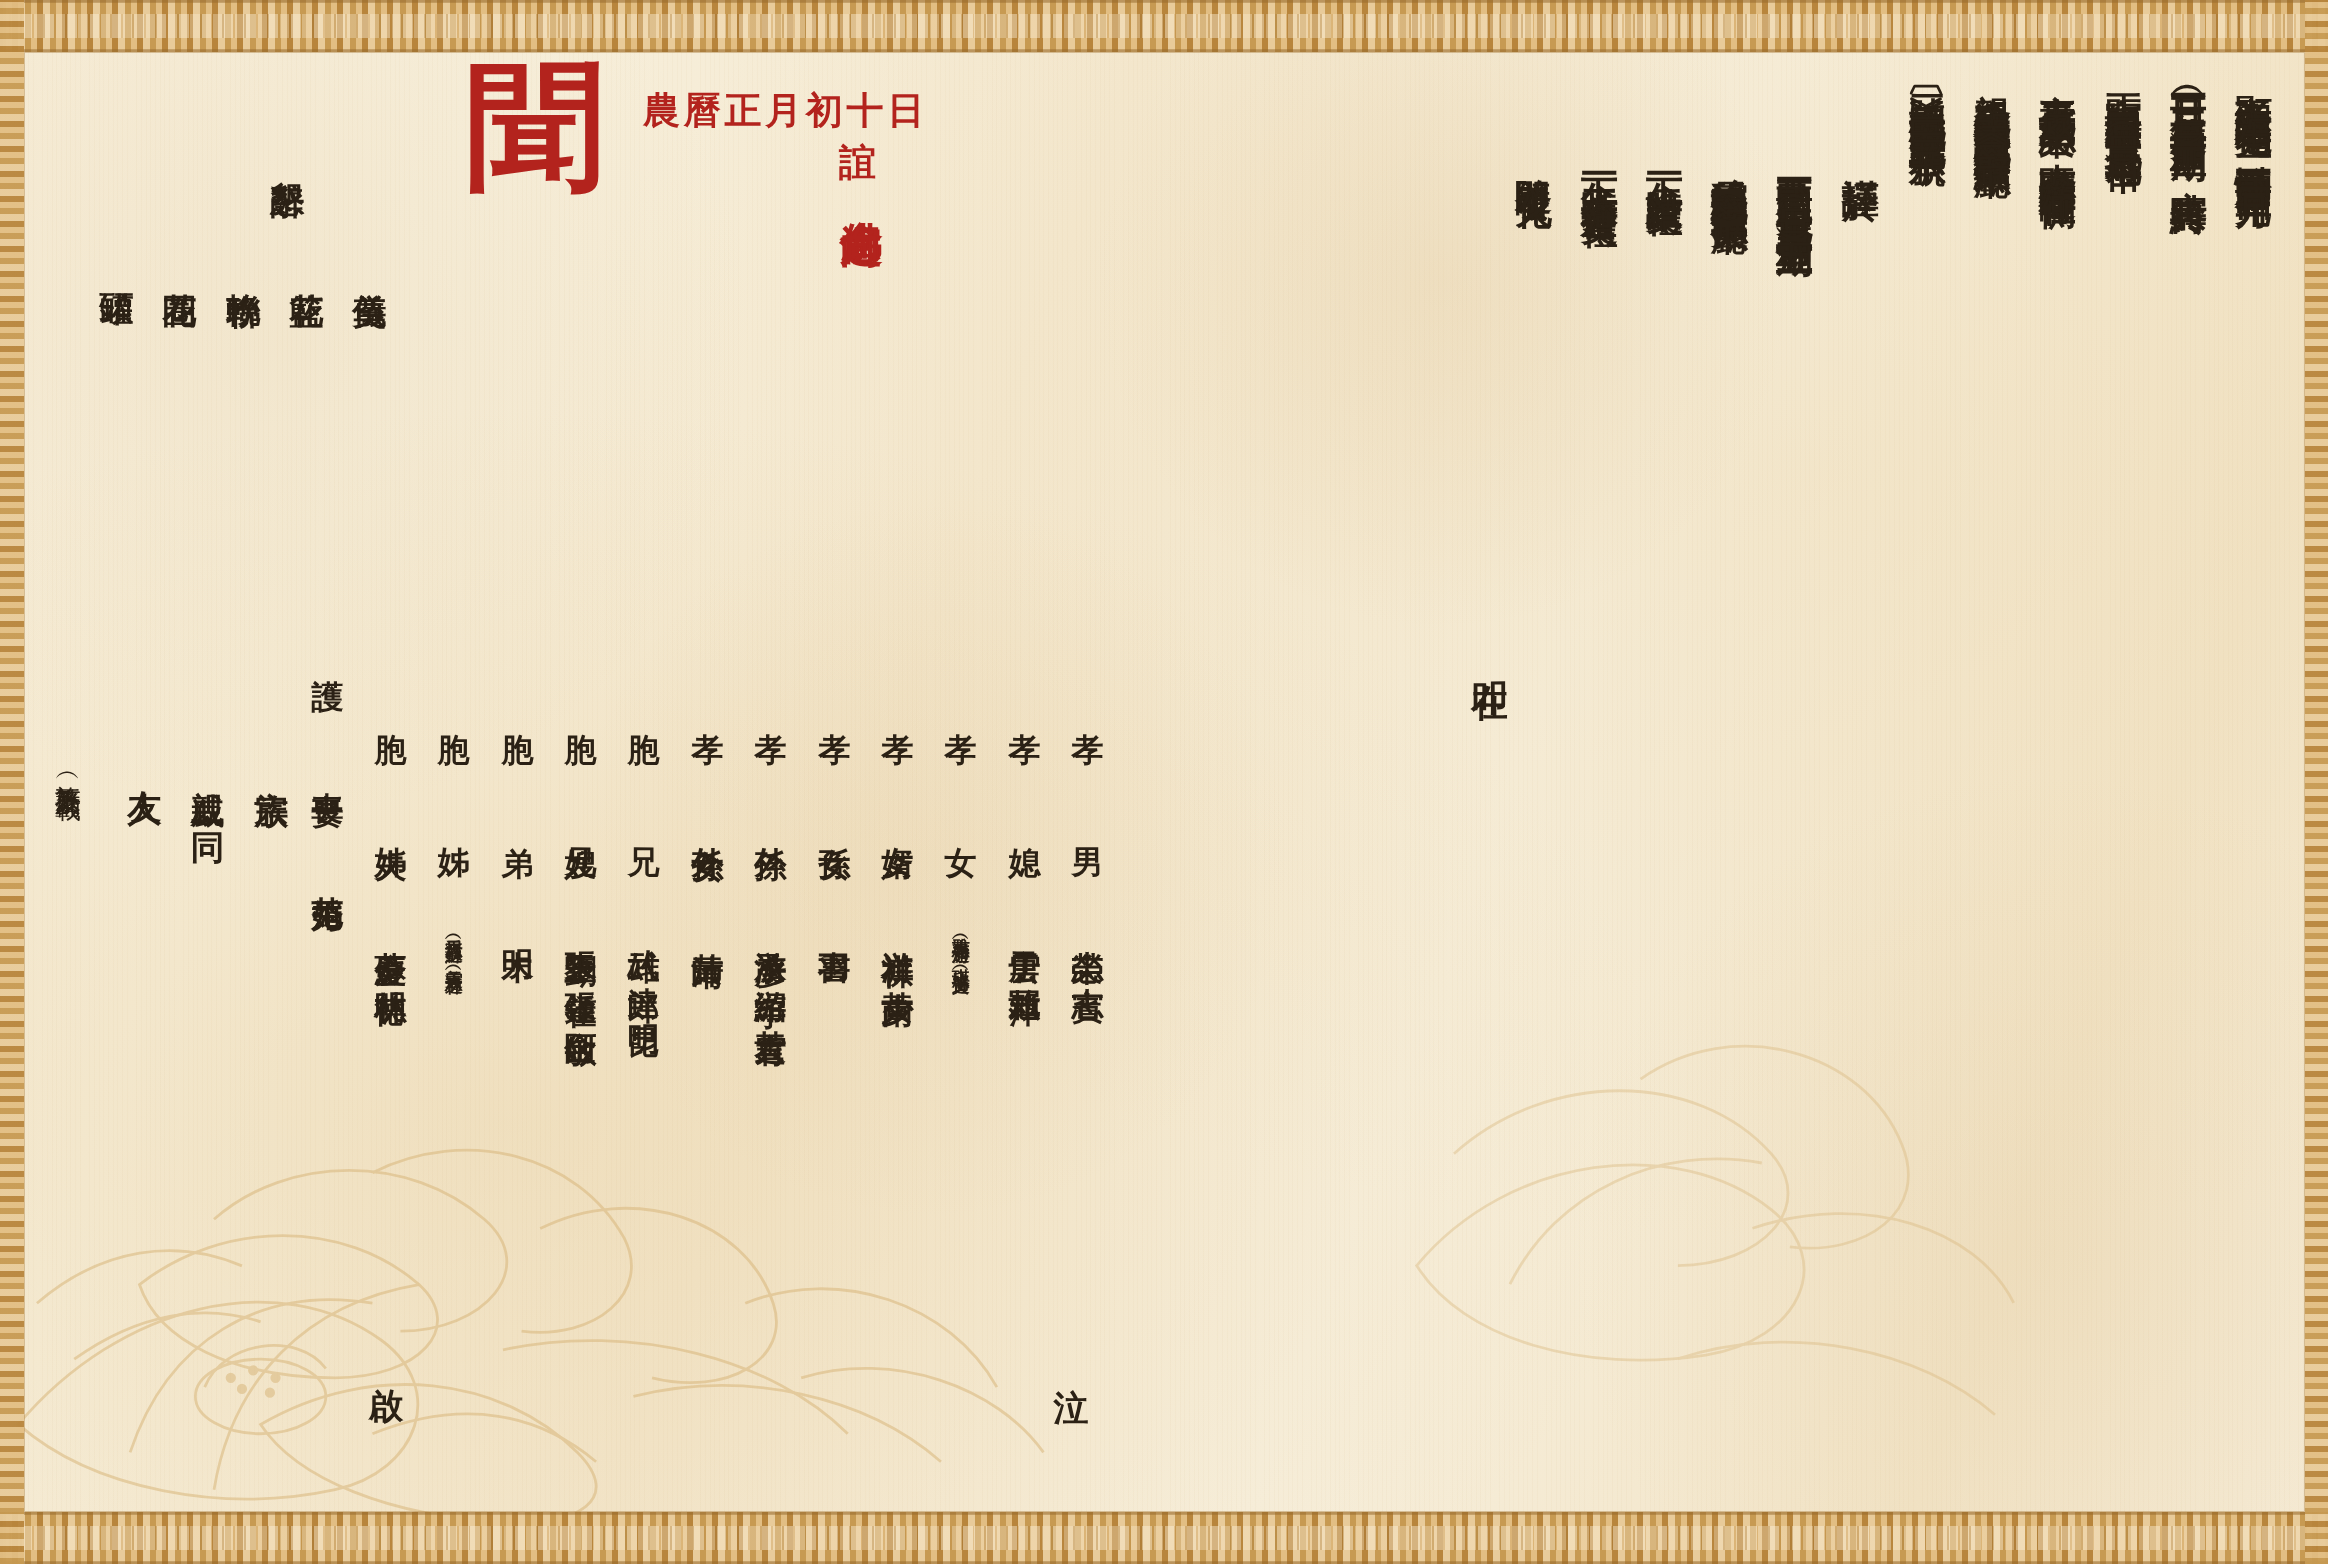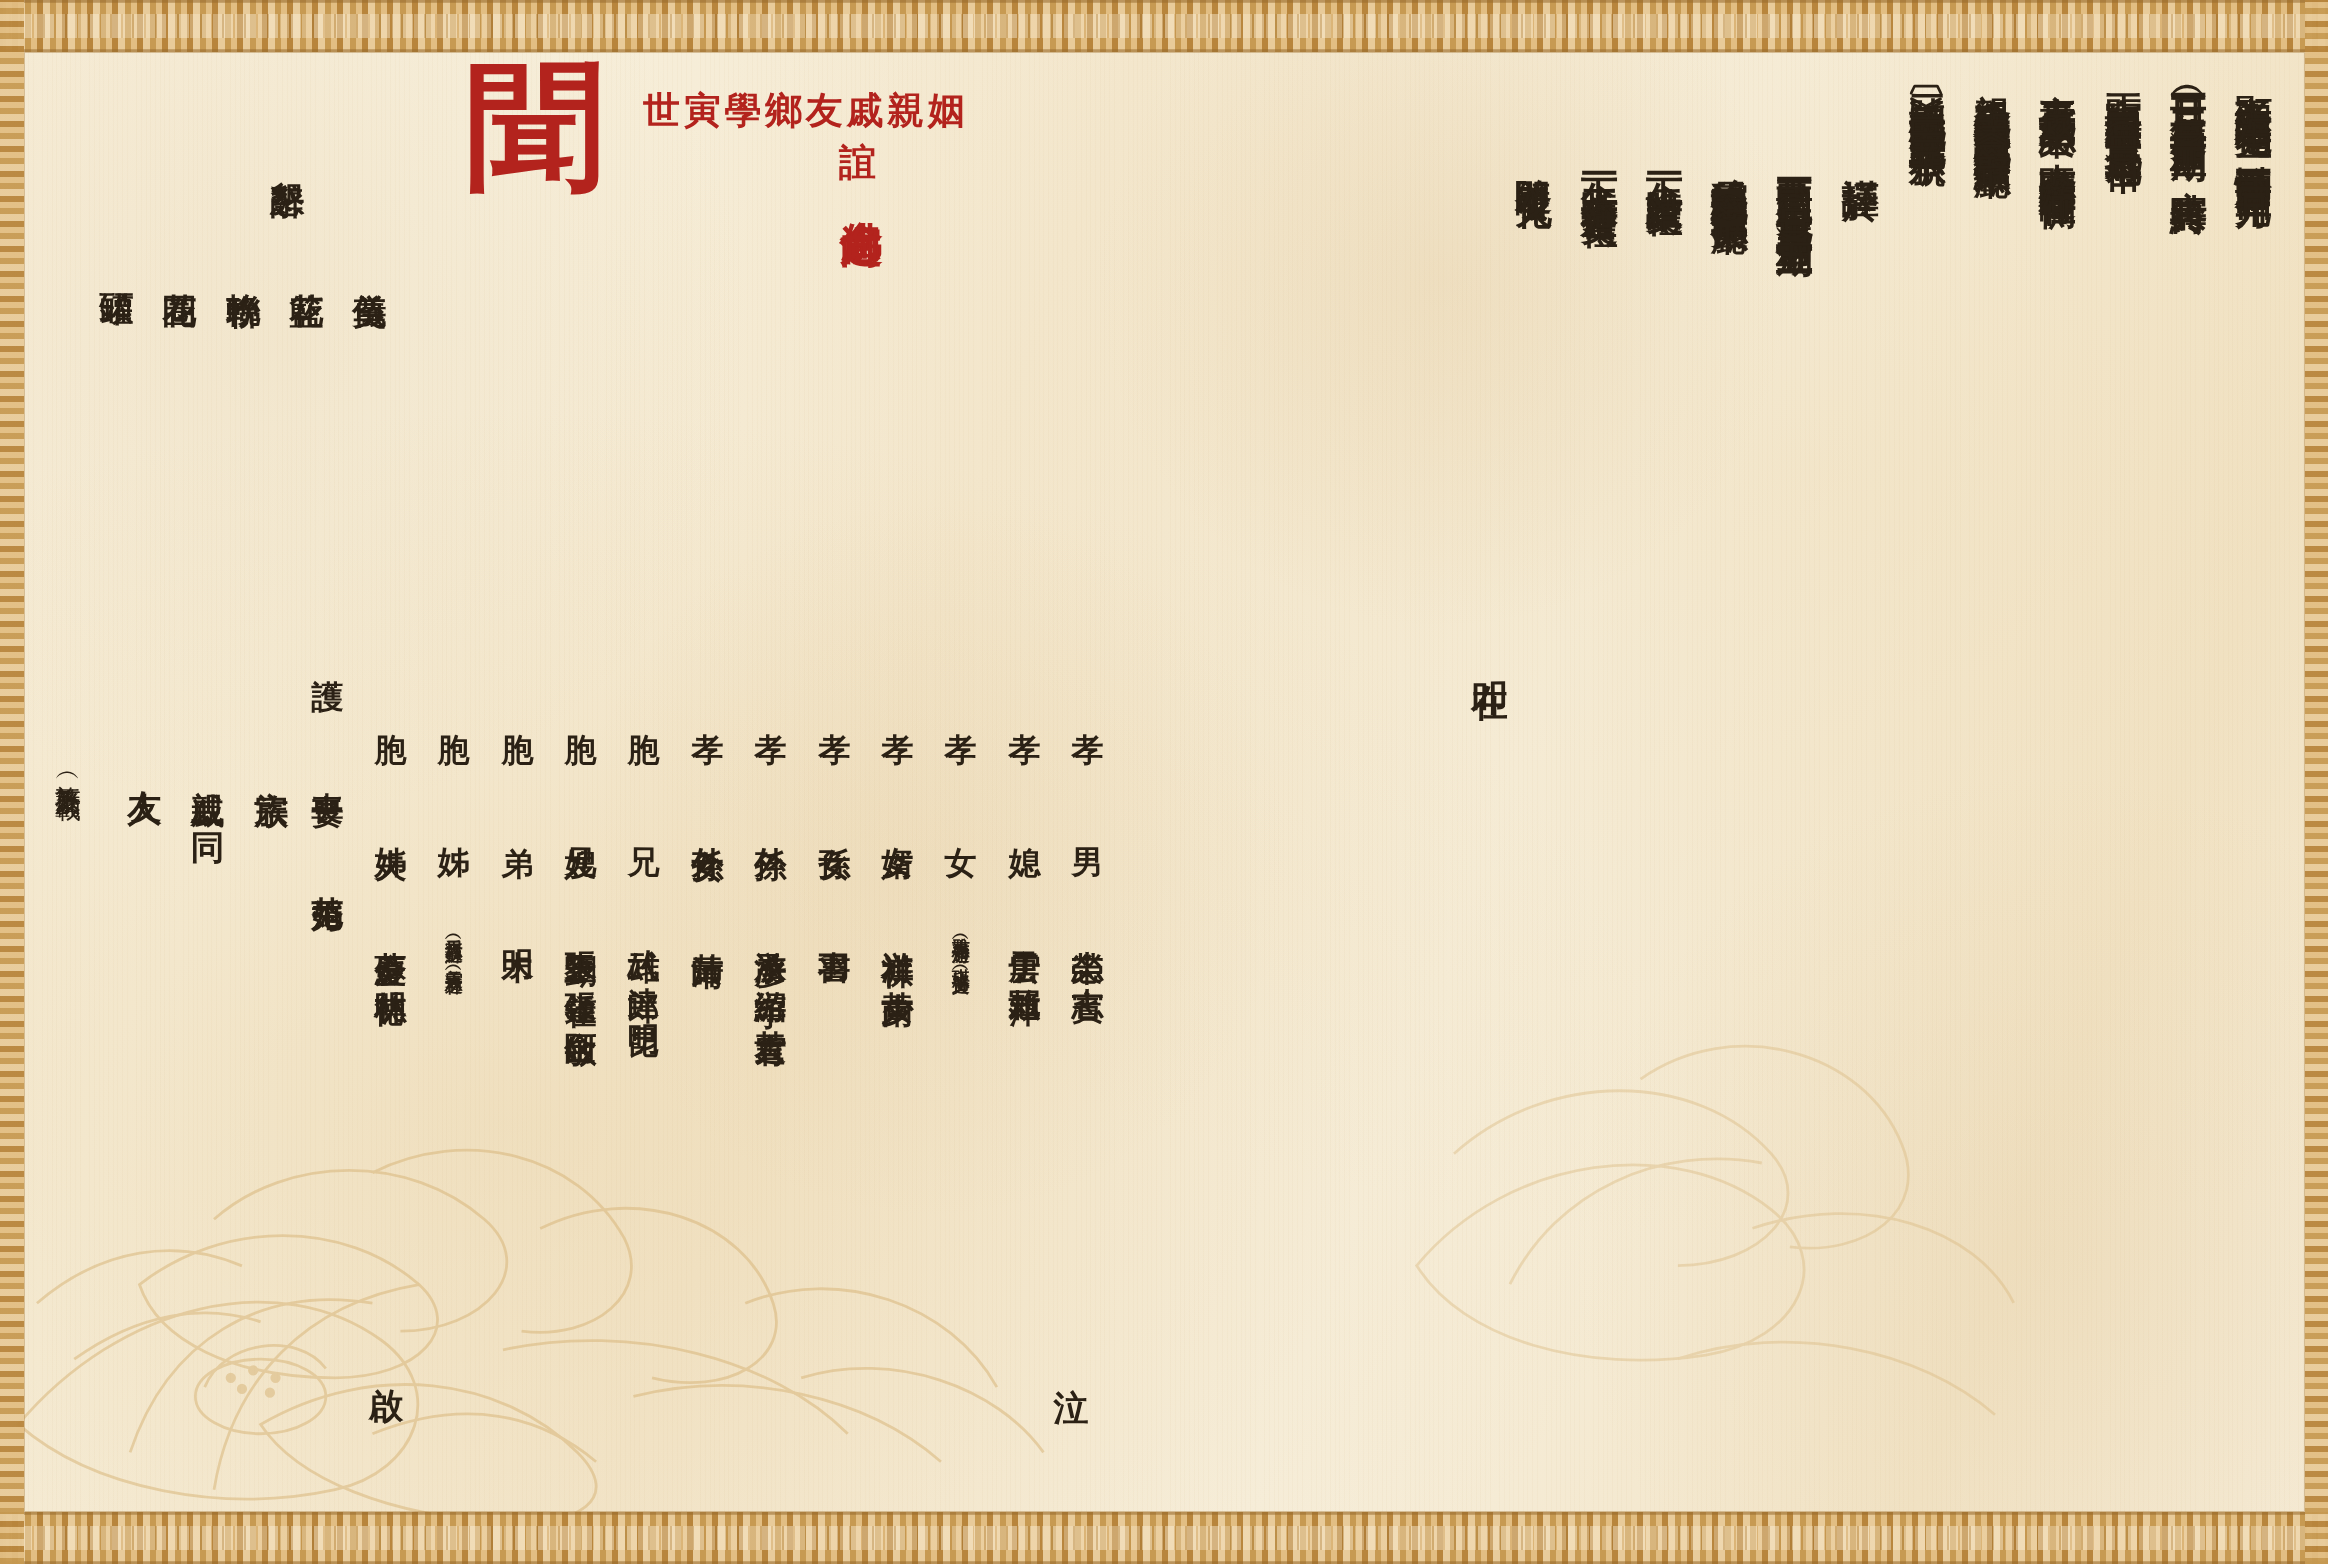--- a/index.html
+++ b/index.html
@@ -254,21 +254,21 @@
     <span>隨即發引火化</span>
   </div>
   <div class="vtext col-main" style="top:653px; right:820px;">
     <span>叩在</span>
   </div>
 
   <div class="big-seal" style="top:58px; left:466px;">
     <span>聞</span>
   </div>
   <div class="hdr-red" style="top:86px; left:643px;">
-    <span>世寅學鄉友戚親姻</span>
+    <span>農曆正月初十日</span>
   </div>
   <div class="hdr-red" style="top:138px; left:839px;">
     <span>誼</span>
   </div>
   <div class="vtext red" style="top:186px; left:839px; font-size:43px; font-weight:700;">
     <span>念佛迴向</span>
   </div>
 
   <div class="vtext" style="top:154px; left:270px; font-size:34px; font-weight:700;">
     <span>懇辭</span>

